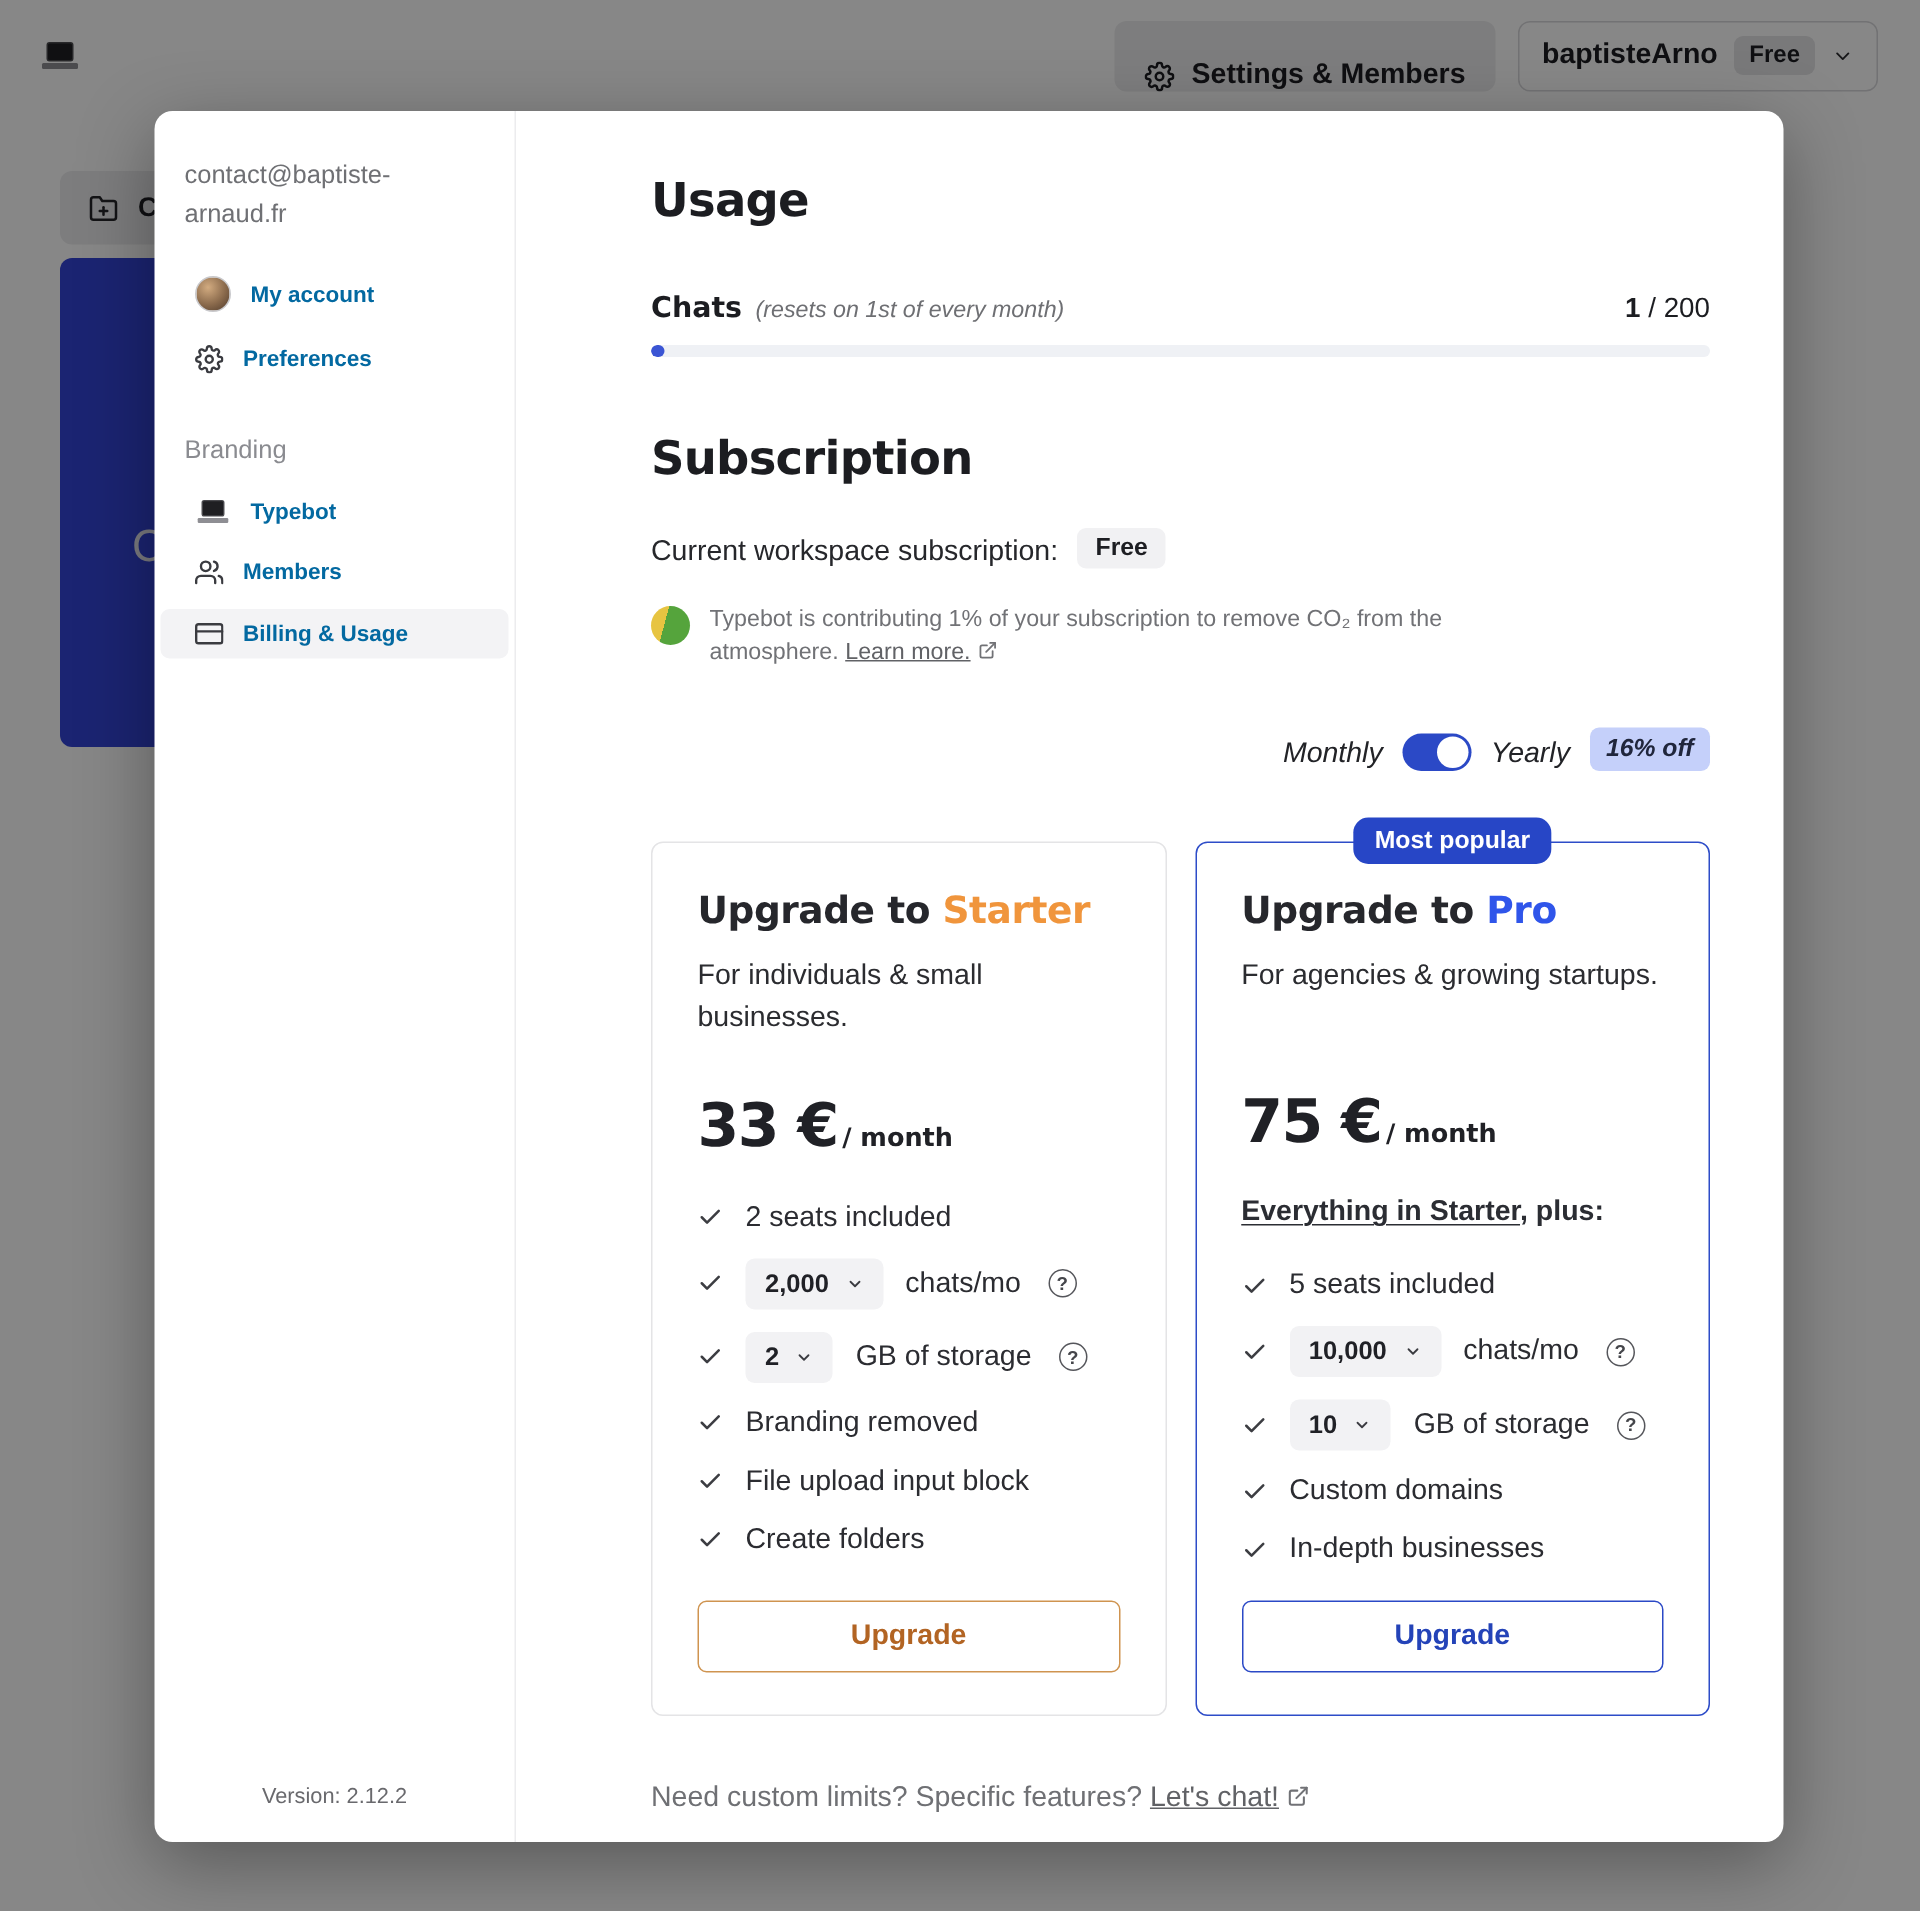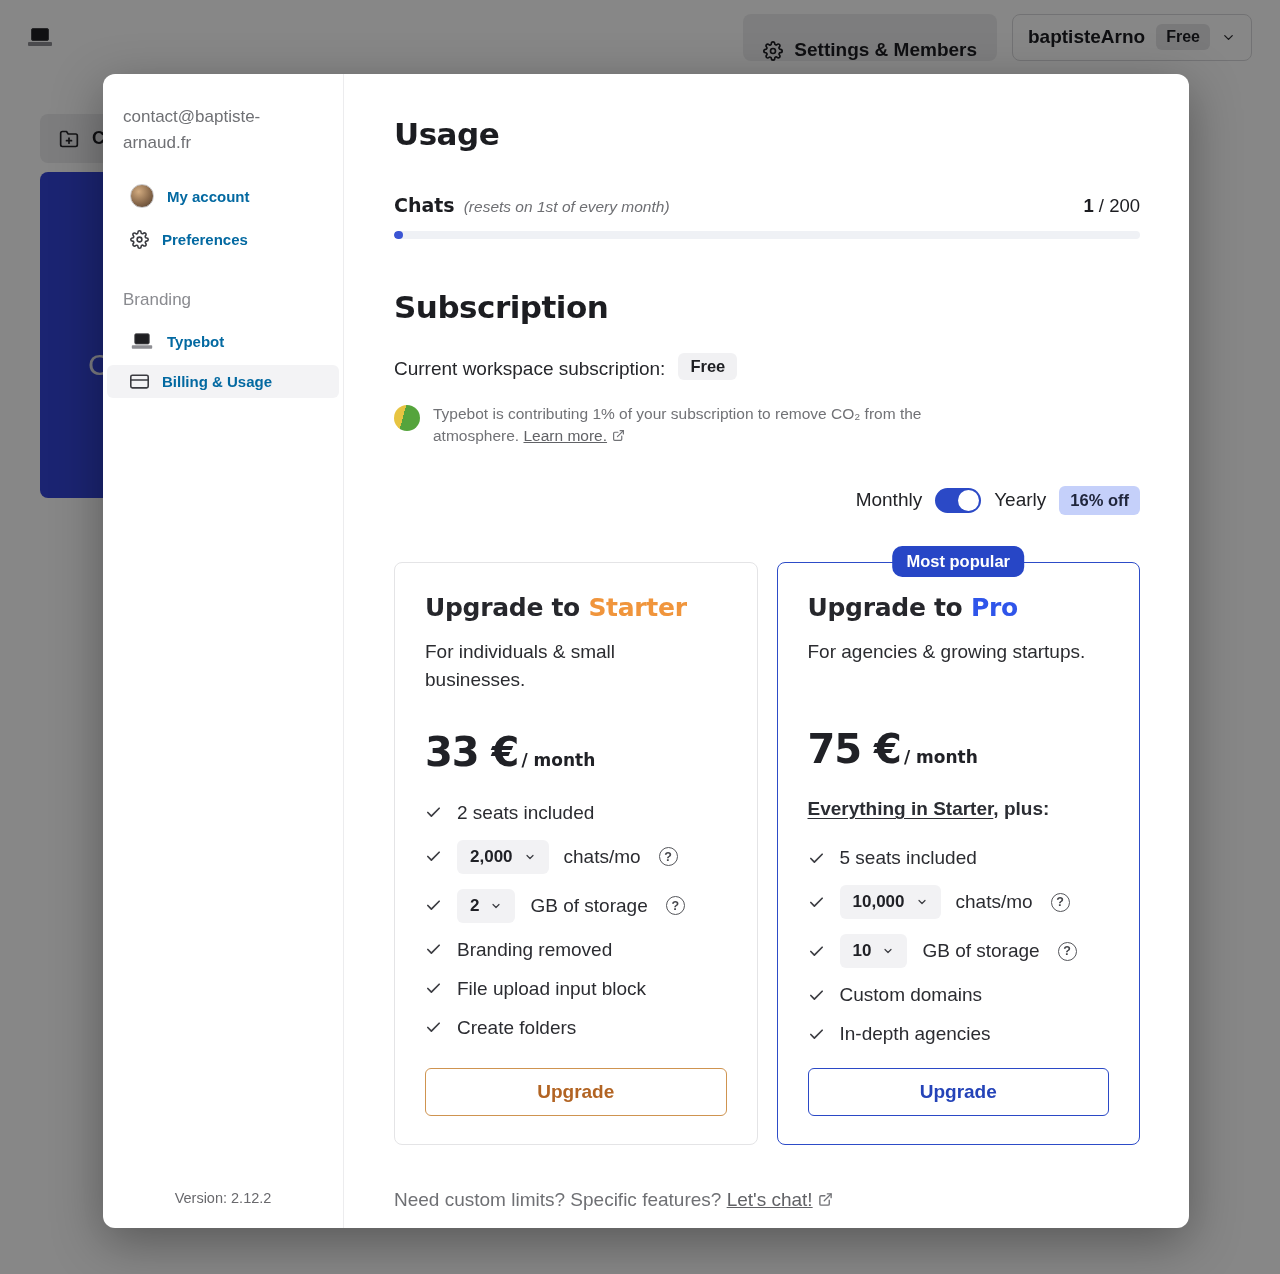--- a/index.html
+++ b/index.html
@@ -20,21 +20,21 @@
   .btn-workspace { display:flex; align-items:center; gap:11px; background:#fff; border:1px solid #d8d8db; border-radius:8px; height:47px; padding:0 15px; font-family:inherit; font-size:19px; font-weight:700; color:#1d1e22; }
   .badge-free-sm { background:#e4e4e7; border-radius:6px; padding:4px 10px; font-size:16px; font-weight:600; }
 
   .bg-folder-btn { position:absolute; left:40px; top:114px; width:220px; height:49px; background:#ececee; border-radius:8px; display:flex; align-items:center; gap:13px; padding:0 19px; font-size:18px; font-weight:600; color:#1d1e22; }
   .bg-folder-card { position:absolute; left:40px; top:172px; width:250px; height:326px; background:#3344d7; border-radius:8px; }
   .bg-folder-card .letter { position:absolute; left:48px; top:176px; font-size:30px; color:#e9e9f2; font-weight:400; }
 
   .backdrop { position:absolute; inset:0; background:rgba(0,0,0,0.47); z-index:5; }
 
   
-  .modal { position:absolute; left:103px; top:74px; width:1086px; height:1154px; background:#fff; border-radius:12px; z-index:10; display:flex; box-shadow:0 14px 50px rgba(0,0,0,0.35); overflow:hidden; }
+  .modal { position:absolute; left:103px; top:74px; width:1086px; height:1154px; background:#fff; border-radius:12px; z-index:10; display:flex; box-shadow:0 14px 50px rgba(0,0,0,0.35); overflow:hidden;gap:40px; }
 
   
   .sidebar { width:241px; flex:none; border-right:1px solid #ececee; padding:30px 18px 22px; display:flex; flex-direction:column; }
   .email { color:#6f7074; font-size:17px; line-height:1.5; margin:0 2px 22px; word-break:break-word; }
   .nav-item { display:flex; align-items:center; gap:13px; padding:7px 9px; border-radius:6px; font-size:15px; font-weight:600; color:#0369a1; margin-bottom:8px; cursor:pointer; }
   .nav-item .ico { flex:none; color:#3a3b40; display:flex; }
   .nav-item.selected { background:#f3f3f5; margin-left:-14px; margin-right:-14px; padding-left:23px; }
   .section-label { color:#8a8b90; font-size:17px; font-weight:500; margin:26px 2px 15px; }
   .avatar { width:24px; height:24px; border-radius:50%; background:radial-gradient(circle at 35% 30%, #d2ab80, #8a6a4c 55%, #4e3a2b 100%); border:1px solid #c9c9cc; }
   .laptop.sm { transform:scale(0.85); }
@@ -57,21 +57,21 @@
   .current-row { display:flex; align-items:flex-end; gap:13px; font-size:19px; color:#26272b; }
   .badge-free { background:#f1f1f3; border-radius:6px; padding:4px 12px; font-size:16.5px; font-weight:600; color:#1d1e22; }
 
   .climate { margin-top:23px; display:flex; gap:13px; align-items:flex-start; }
   .climate-icon { width:26px; height:26px; border-radius:50%; background:linear-gradient(105deg,#e7c441 37%,#55a43c 37%); flex:none; margin-top:2px; }
   .climate-text { color:#717276; font-size:15.5px; line-height:1.45; }
   .climate-text .block { display:block; }
   .link-muted { color:#616266; text-decoration:underline; cursor:pointer; }
   .ext-ico { display:inline-block; vertical-align:-1px; margin-left:5px; color:#717276; }
 
-  .toggle-row { display:flex; justify-content:flex-end; align-items:center; gap:13px; margin-top:38px; font-size:19px; color:#222327; }
+  .toggle-row { display:flex; justify-content:flex-end; align-items:flex-end; gap:13px; margin-top:38px; font-size:19px; color:#222327;font-style:italic; }
   .switch { width:46px; height:25px; background:#2b49c6; border-radius:13px; position:relative; cursor:pointer; flex:none; }
   .switch .knob { position:absolute; top:2px; right:2px; width:21px; height:21px; background:#fff; border-radius:50%; }
   .badge-off { background:#c5d0fa; color:#20263c; border-radius:6px; padding:5px 11px; font-size:16.5px; font-weight:600; }
 
   .plans { display:flex; gap:19px; margin-top:47px; }
   .plan { flex:1; border-radius:8px; padding:30px 30px 28px; position:relative; background:#fff; display:flex; flex-direction:column; min-height:580px; }
   .plan.starter { border:1px solid #e4e4e6; }
   .plan.pro { border:1px solid #2d4cc8; min-height:583px; }
   .badge-popular { position:absolute; top:-17px; left:50%; transform:translateX(-50%); background:#2746c6; color:#fff; font-size:16.5px; font-weight:700; padding:6px 14px; border-radius:10px; white-space:nowrap; }
   .plan-title { font-family:"DejaVu Sans", sans-serif; font-weight:800; font-size:25px; letter-spacing:-0.3px; color:#26272c; }
@@ -167,20 +167,31 @@
     <div class="section-label">Branding</div>
 
     <div class="nav-item">
       <span class="ico laptop sm" style="display:block">
           <div class="screen"></div>
           <div class="base"></div>
         </span>
       <span>Typebot</span>
     </div>
 
+    <div class="nav-item">
+      <span class="ico">
+        <svg width="19" height="19" viewBox="0 0 24 24" fill="none" stroke="currentColor" stroke-width="2" stroke-linecap="round" stroke-linejoin="round">
+            <path d="M17 21v-2a4 4 0 0 0-4-4H5a4 4 0 0 0-4 4v2"></path>
+            <circle cx="9" cy="7" r="4"></circle>
+            <path d="M23 21v-2a4 4 0 0 0-3-3.87"></path>
+            <path d="M16 3.13a4 4 0 0 1 0 7.75"></path>
+          </svg>
+      </span>
+      <span>Members</span>
+    </div>
 
     <div class="nav-item selected">
       <span class="ico">
         <svg width="19" height="19" viewBox="0 0 24 24" fill="none" stroke="currentColor" stroke-width="2" stroke-linecap="round" stroke-linejoin="round">
             <rect x="1" y="4" width="22" height="16" rx="2"></rect>
             <line x1="1" y1="10" x2="23" y2="10"></line>
           </svg>
       </span>
       <span>Billing &amp; Usage</span>
     </div>
@@ -368,21 +379,21 @@
                 </svg>
               </span>
             <span>Custom domains</span>
           </div>
           <div class="feat">
             <span class="check">
                 <svg width="17" height="17" viewBox="0 0 24 24" fill="none" stroke="currentColor" stroke-width="2.4" stroke-linecap="round" stroke-linejoin="round">
                   <polyline points="20 6 9 17 4 12"></polyline>
                 </svg>
               </span>
-            <span>In-depth agencies</span>
+            <span>In-depth businesses</span>
           </div>
         </div>
         <button class="cta">Upgrade</button>
       </div>
     </div>
 
     <div class="footer-note">
       <span>Need custom limits? Specific features? </span><span class="link-muted">Let's chat!</span><span class="ext-ico"><svg width="15" height="15" viewBox="0 0 24 24" fill="none" stroke="currentColor" stroke-width="2.2" stroke-linecap="round" stroke-linejoin="round">
             <path d="M18 13v6a2 2 0 0 1-2 2H5a2 2 0 0 1-2-2V8a2 2 0 0 1 2-2h6"></path>
             <polyline points="15 3 21 3 21 9"></polyline>

